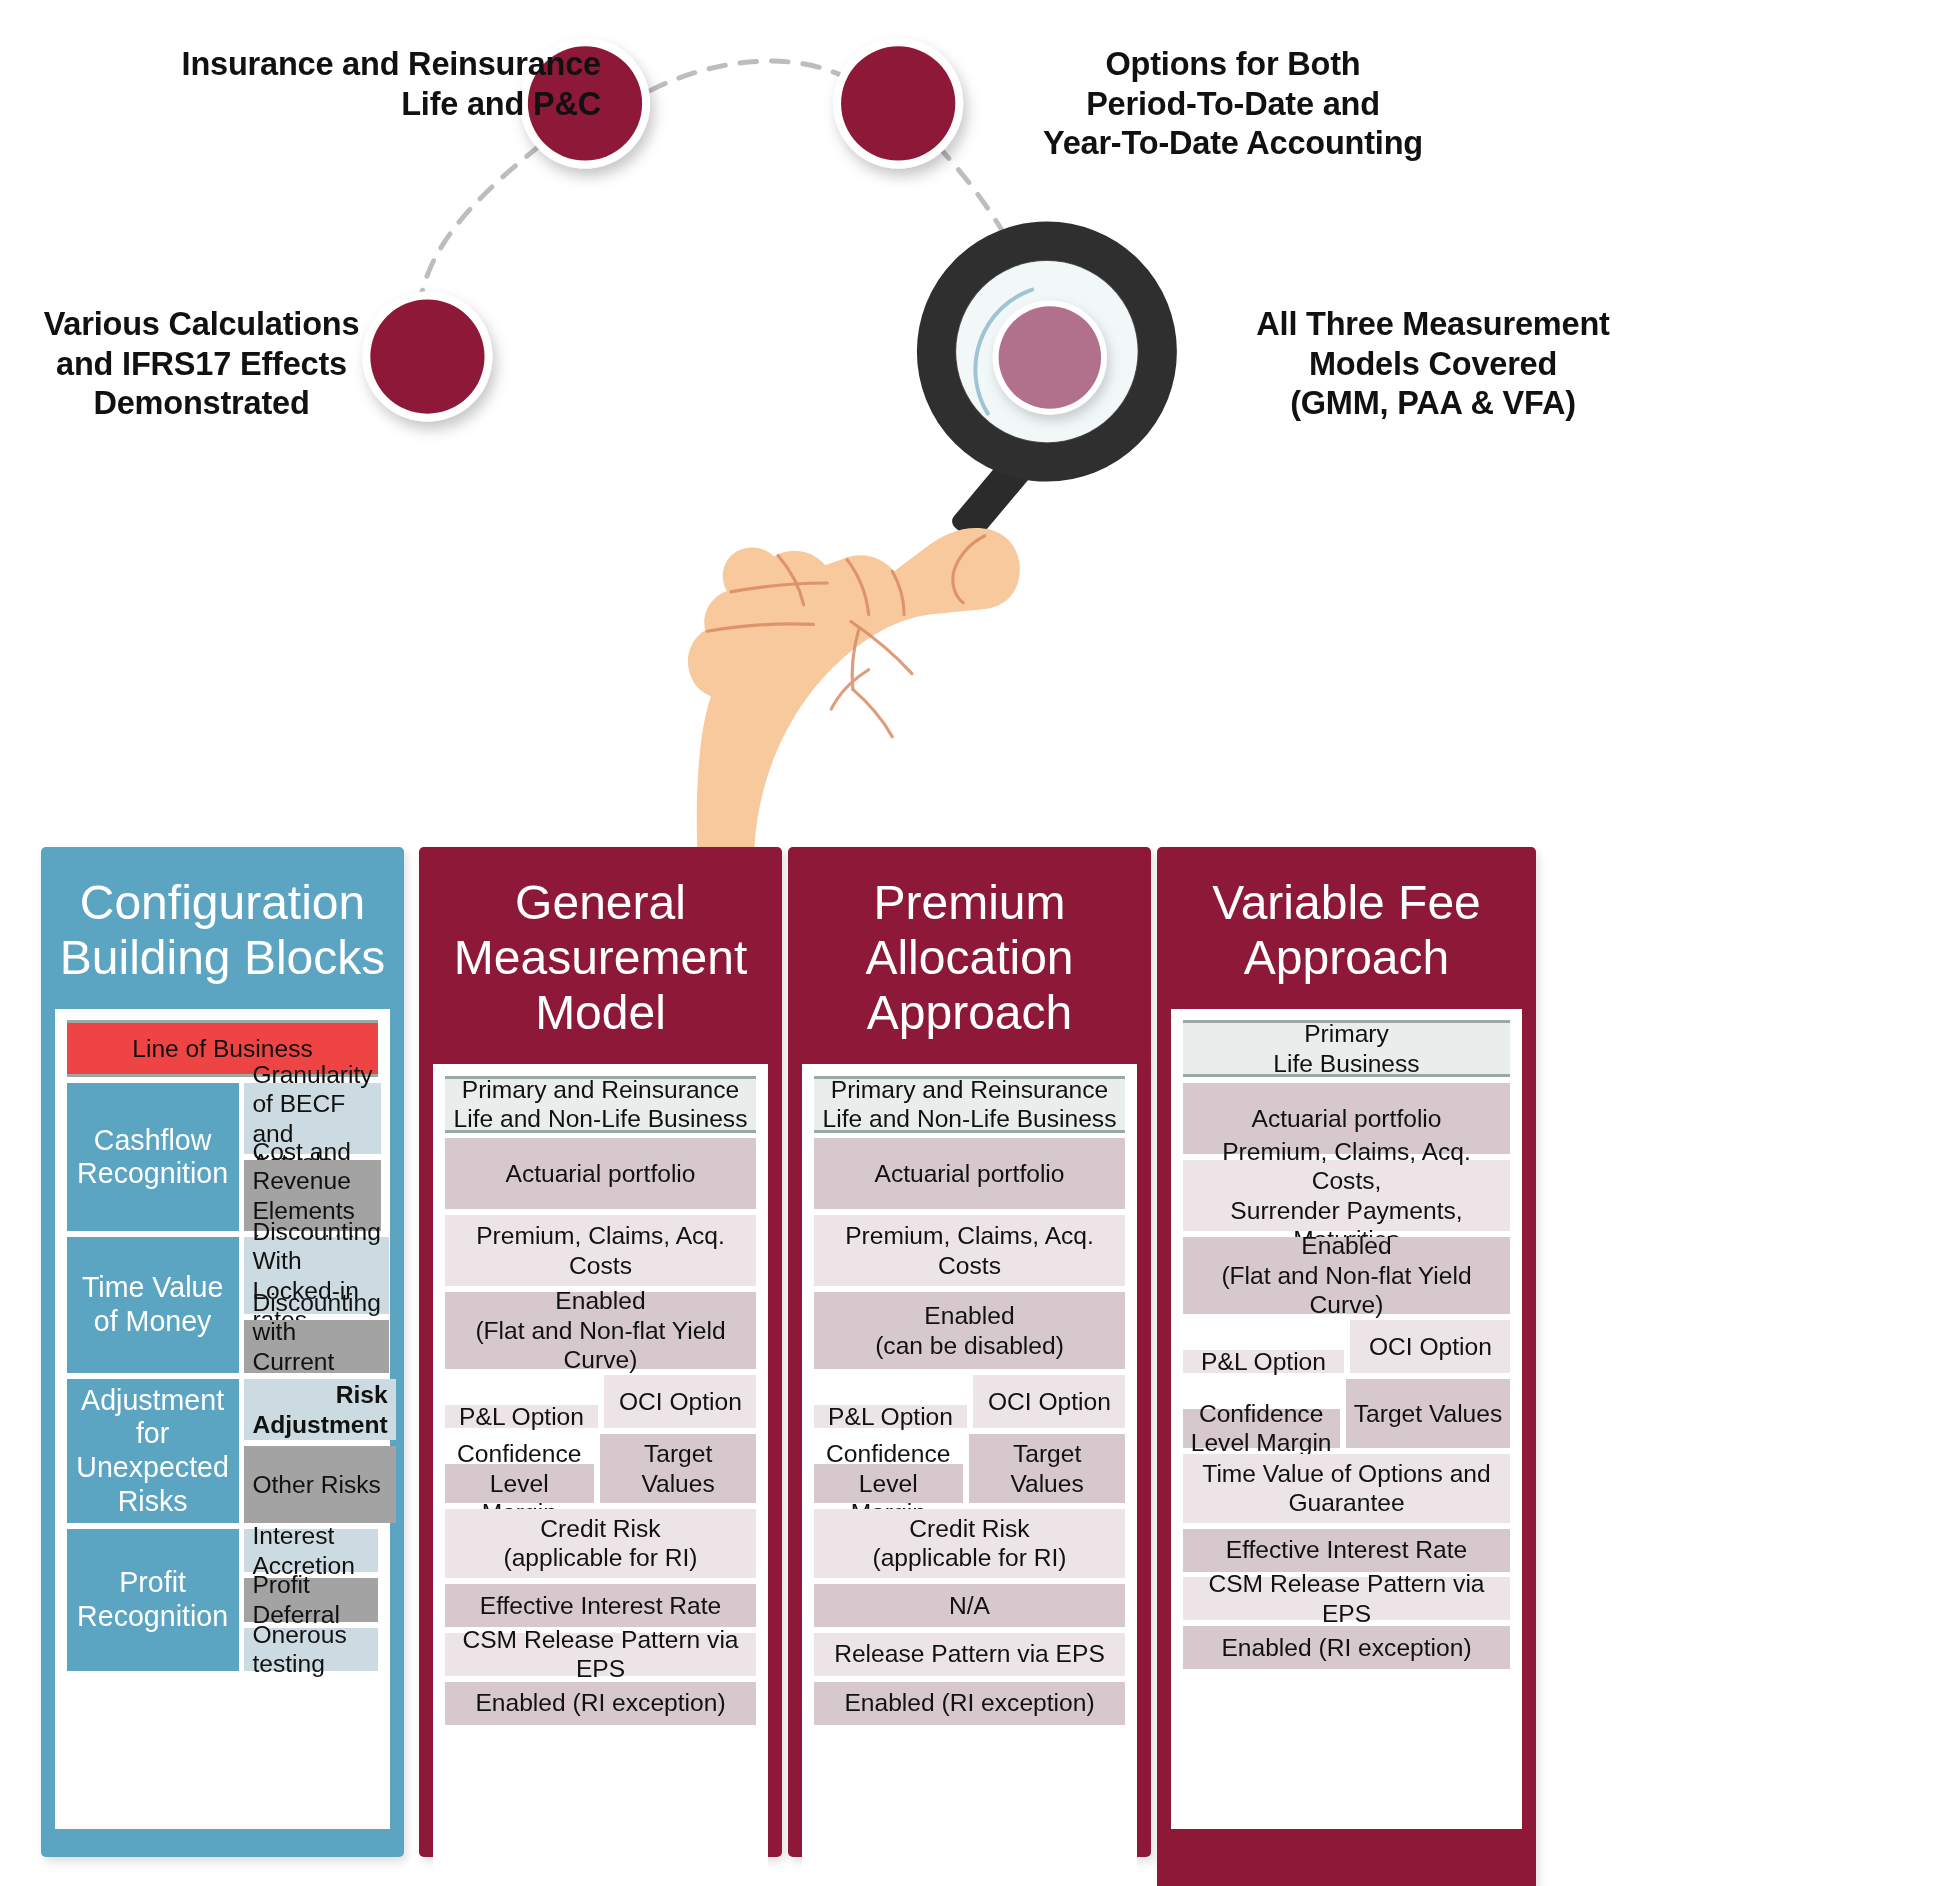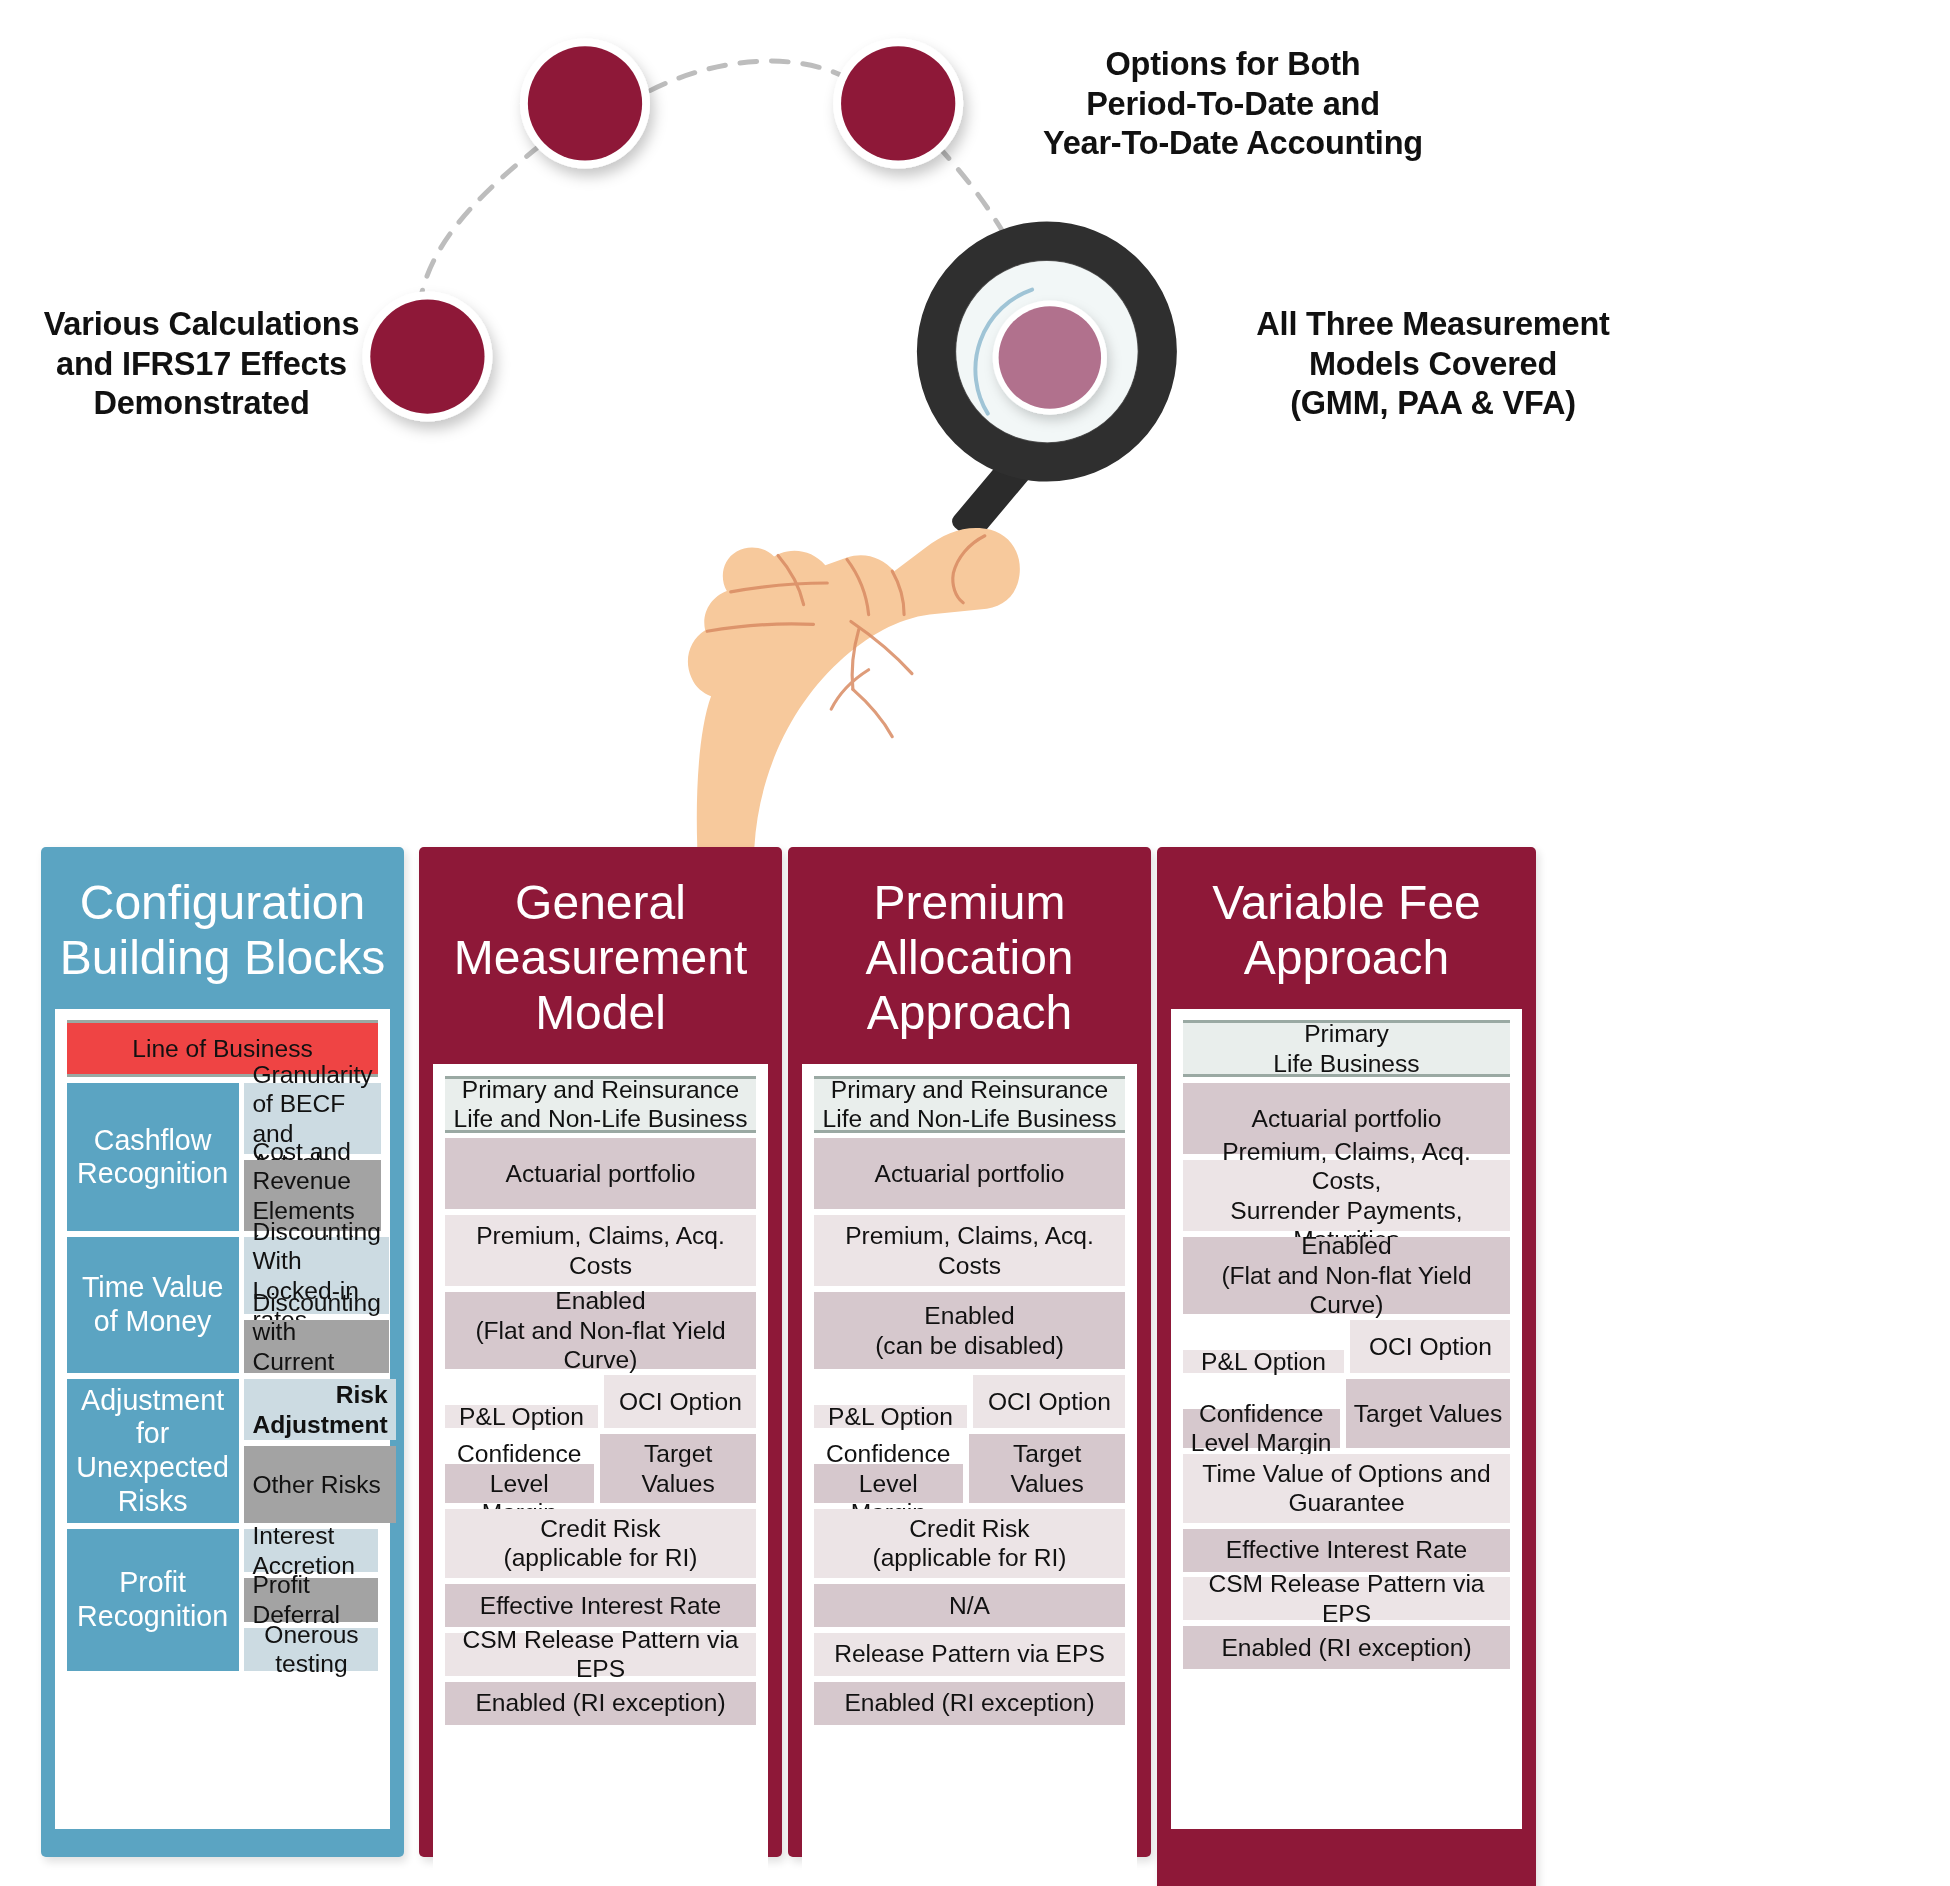--- a/index.html
+++ b/index.html
@@ -184,20 +184,24 @@
           <path d="M 906 580 C 914 594, 918 608, 918 624"></path>
           <path d="M 1000 544 C 984 552, 972 566, 968 582 C 966 594, 970 606, 978 612"></path>
           <path d="M 864 631 C 886 646, 908 664, 926 684"></path>
           <path d="M 872 639 C 866 660, 864 680, 866 700"></path>
           <path d="M 882 680 C 866 690, 852 704, 844 720"></path>
           <path d="M 866 700 C 882 714, 896 730, 906 748"></path>
         </g>
       </g>
     </svg>
 
+    <div class="callout right-align" style="left:89px; top:45px; width:512px;">
+      <div>Insurance and Reinsurance</div>
+      <div>Life and P&amp;C</div>
+    </div>
 
     <div class="callout left-align" style="left:977px; top:45px; width:512px; text-align:center;">
       <div>Options for Both</div>
       <div>Period-To-Date and</div>
       <div>Year-To-Date Accounting</div>
     </div>
 
     <div class="callout" style="left:39px; top:305px; width:325px; text-align:center;">
       <div>Various Calculations</div>
       <div>and IFRS17 Effects</div>
@@ -290,21 +294,21 @@
         <div class="row" style="height:142px;">
           <div class="cell c-group">
             <div>
               <div>Profit</div>
               <div>Recognition</div>
             </div>
           </div>
           <div class="c-subwrap">
             <div class="cell c-sub-dark" style="height:43px; justify-content:flex-start; text-align:left;">Interest Accretion</div>
             <div class="cell c-sub-light" style="height:43px; justify-content:flex-start; text-align:left;">Profit Deferral</div>
-            <div class="cell c-sub-dark" style="height:43px; justify-content:flex-start; text-align:center;">Onerous testing</div>
+            <div class="cell c-sub-dark" style="height:43px; justify-content:flex-start; text-align:left;">Onerous testing</div>
           </div>
         </div>
 
       </div>
     </div>
 
     <div class="col col-model" style="left:419px; width:363px; height:1010px;">
       <div class="col-title">
         <div>General Measurement</div>
         <div>Model</div>

